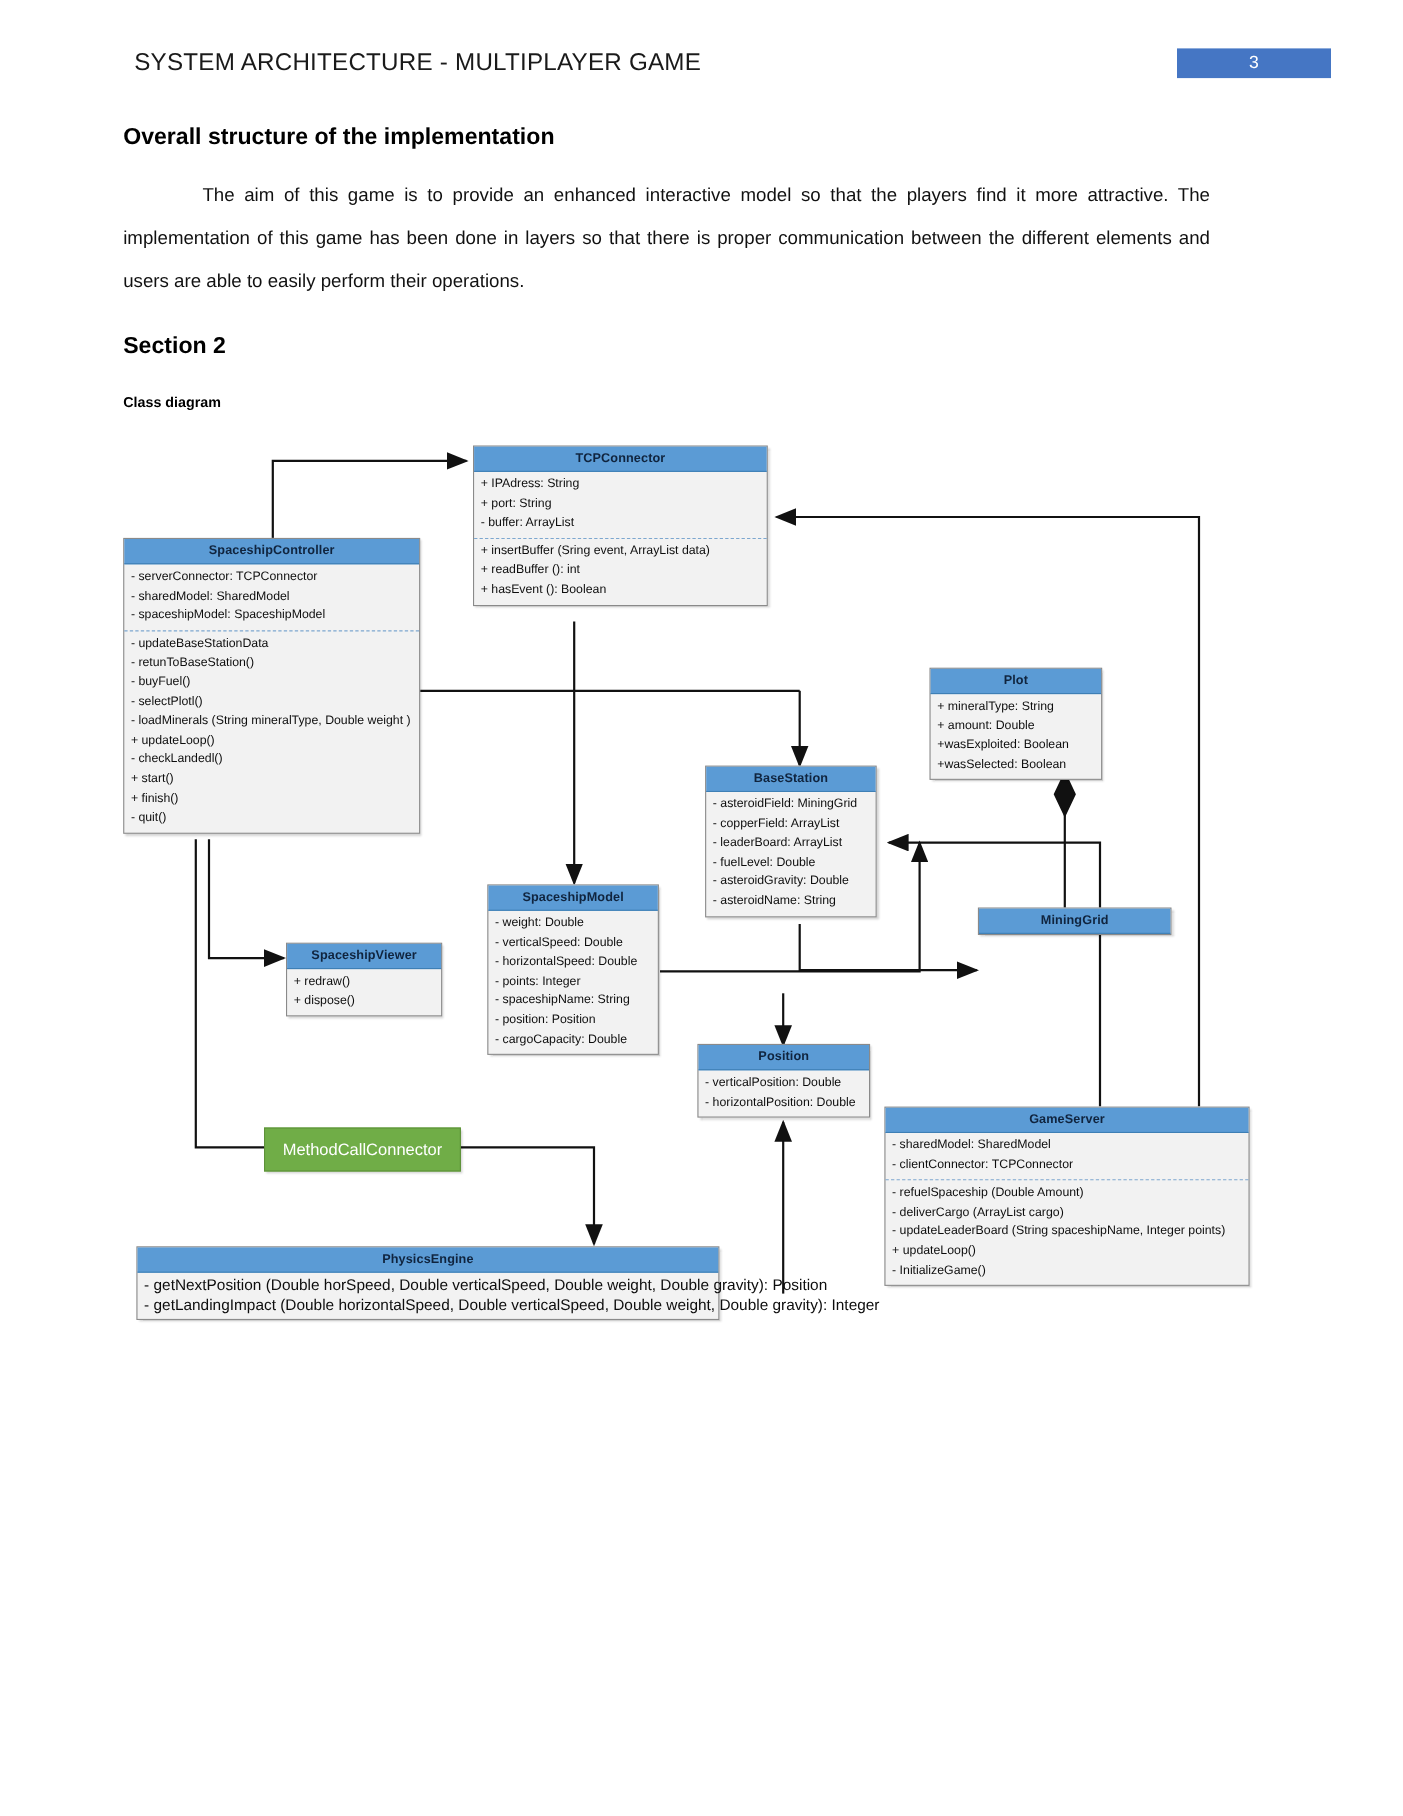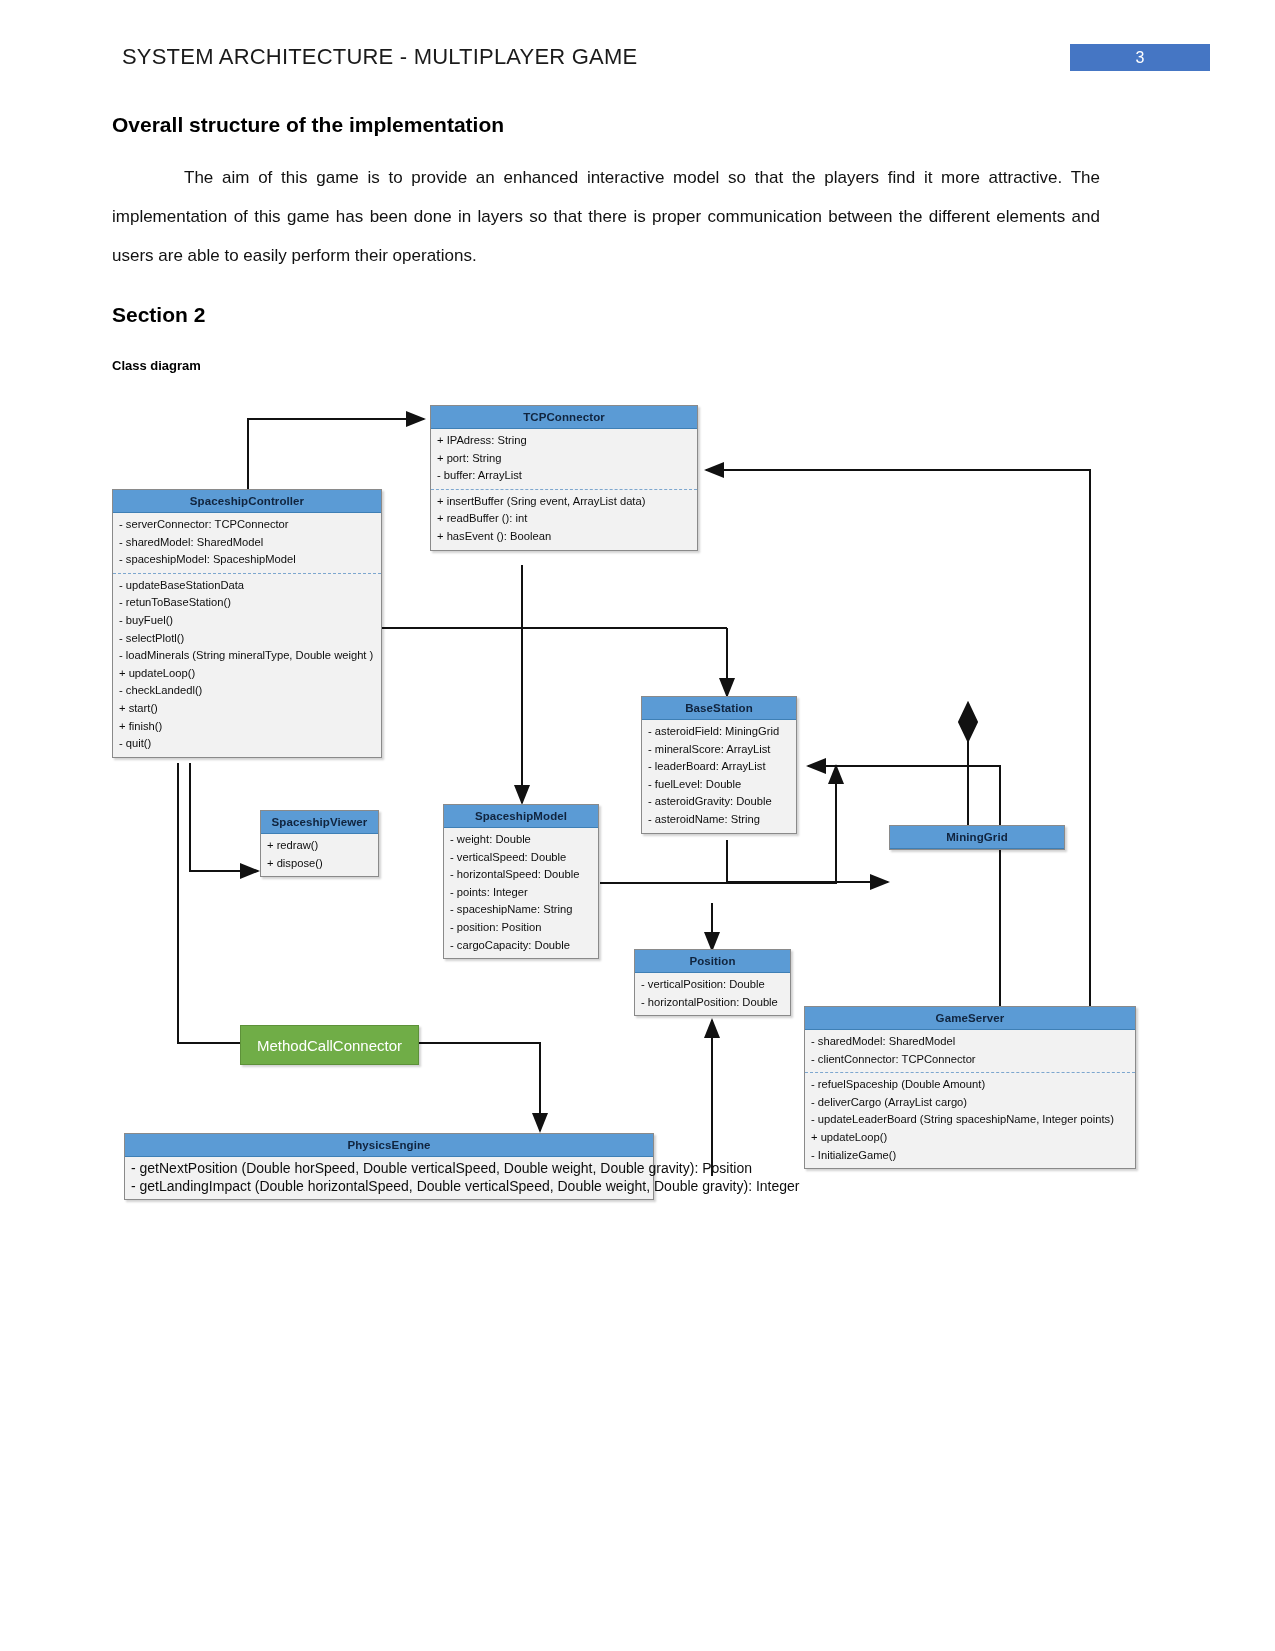--- a/index.html
+++ b/index.html
@@ -174,47 +174,56 @@
         <div class="member">- selectPlotl()</div>
         <div class="member">- loadMinerals (String mineralType, Double weight )</div>
         <div class="member">+ updateLoop()</div>
         <div class="member">- checkLandedl()</div>
         <div class="member">+ start()</div>
         <div class="member">+ finish()</div>
         <div class="member">- quit()</div>
       </div>
     </div>
 
+    <div class="uml" style="left:845px; top:607px; width:157px;">
+      <div class="title">Plot</div>
+      <div class="compartment">
+        <div class="member">+ mineralType: String</div>
+        <div class="member">+ amount: Double</div>
+        <div class="member">+wasExploited: Boolean</div>
+        <div class="member">+wasSelected: Boolean</div>
+      </div>
+    </div>
 
     <div class="uml" style="left:641px; top:696px; width:156px;">
       <div class="title">BaseStation</div>
       <div class="compartment">
         <div class="member">- asteroidField: MiningGrid</div>
-        <div class="member">- mineralScore: ArrayList</div>
+        <div class="member">- copperField: ArrayList</div>
         <div class="member">- leaderBoard: ArrayList</div>
         <div class="member">- fuelLevel: Double</div>
         <div class="member">- asteroidGravity: Double</div>
         <div class="member">- asteroidName: String</div>
       </div>
     </div>
 
     <div class="uml" style="left:443px; top:804px; width:156px;">
       <div class="title">SpaceshipModel</div>
       <div class="compartment">
         <div class="member">- weight: Double</div>
         <div class="member">- verticalSpeed: Double</div>
         <div class="member">- horizontalSpeed: Double</div>
         <div class="member">- points: Integer</div>
         <div class="member">- spaceshipName: String</div>
         <div class="member">- position: Position</div>
         <div class="member">- cargoCapacity: Double</div>
       </div>
     </div>
 
-    <div class="uml" style="left:260px; top:810px; width:119px;">
+    <div class="uml" style="left:260px; top:857px; width:142px;">
       <div class="title">SpaceshipViewer</div>
       <div class="compartment">
         <div class="member">+ redraw()</div>
         <div class="member">+ dispose()</div>
       </div>
     </div>
 
     <div class="uml" style="left:889px; top:825px; width:176px;">
       <div class="title">MiningGrid</div>
     </div>

